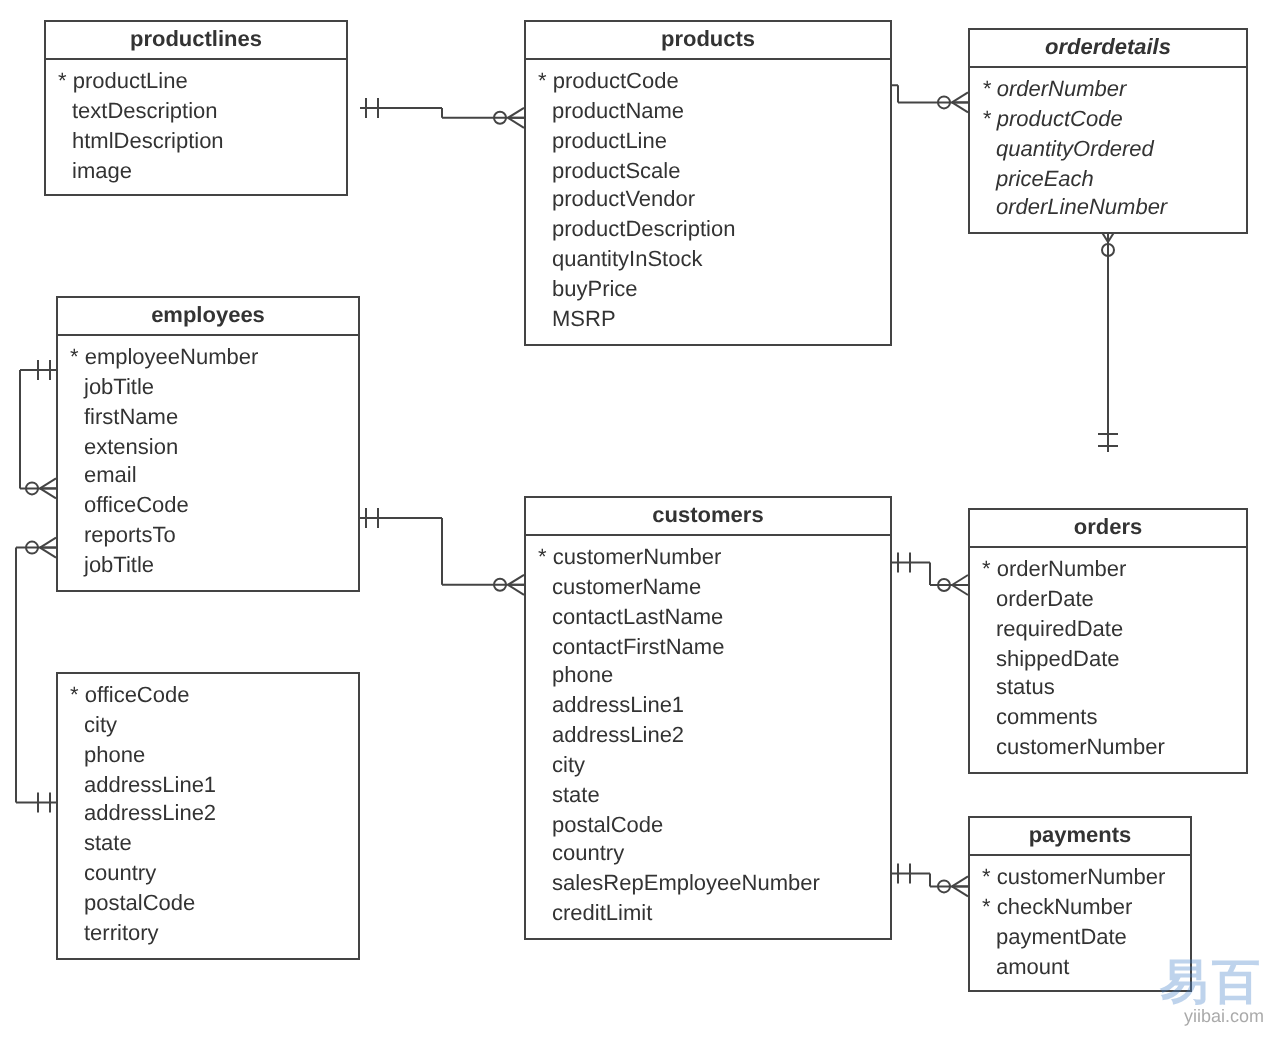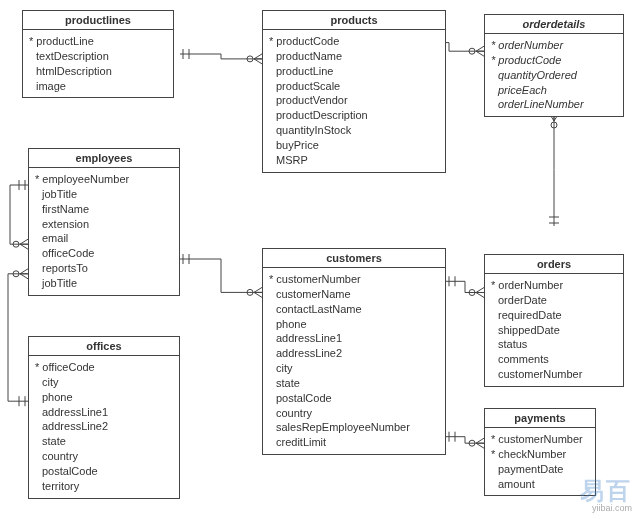--- a/index.html
+++ b/index.html
@@ -199,20 +199,21 @@
         <div class="field nk">reportsTo</div>
         <div class="field nk">jobTitle</div>
       </div>
     </div>
     <div class="entity" style="left: 262px; top: 248px; width: 184px;">
       <div class="entity-title">customers</div>
       <div class="entity-body">
         <div class="field pk">customerNumber</div>
         <div class="field nk">customerName</div>
         <div class="field nk">contactLastName</div>
+        <div class="field nk">contactFirstName</div>
         <div class="field nk">phone</div>
         <div class="field nk">addressLine1</div>
         <div class="field nk">addressLine2</div>
         <div class="field nk">city</div>
         <div class="field nk">state</div>
         <div class="field nk">postalCode</div>
         <div class="field nk">country</div>
         <div class="field nk">salesRepEmployeeNumber</div>
         <div class="field nk">creditLimit</div>
       </div>
@@ -223,21 +224,20 @@
         <div class="field pk">orderNumber</div>
         <div class="field nk">orderDate</div>
         <div class="field nk">requiredDate</div>
         <div class="field nk">shippedDate</div>
         <div class="field nk">status</div>
         <div class="field nk">comments</div>
         <div class="field nk">customerNumber</div>
       </div>
     </div>
     <div class="entity" style="left: 28px; top: 336px; width: 152px;">
-      <div class="entity-title">offices</div>
       <div class="entity-body">
         <div class="field pk">officeCode</div>
         <div class="field nk">city</div>
         <div class="field nk">phone</div>
         <div class="field nk">addressLine1</div>
         <div class="field nk">addressLine2</div>
         <div class="field nk">state</div>
         <div class="field nk">country</div>
         <div class="field nk">postalCode</div>
         <div class="field nk">territory</div>

